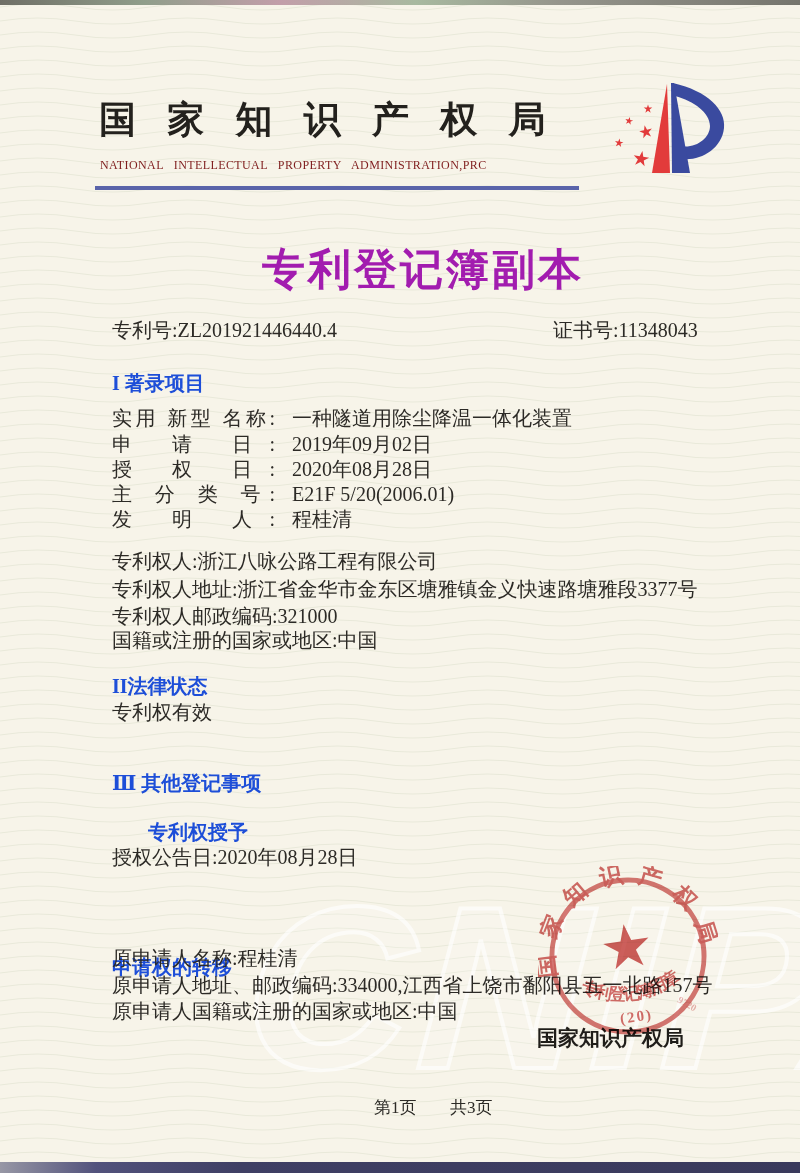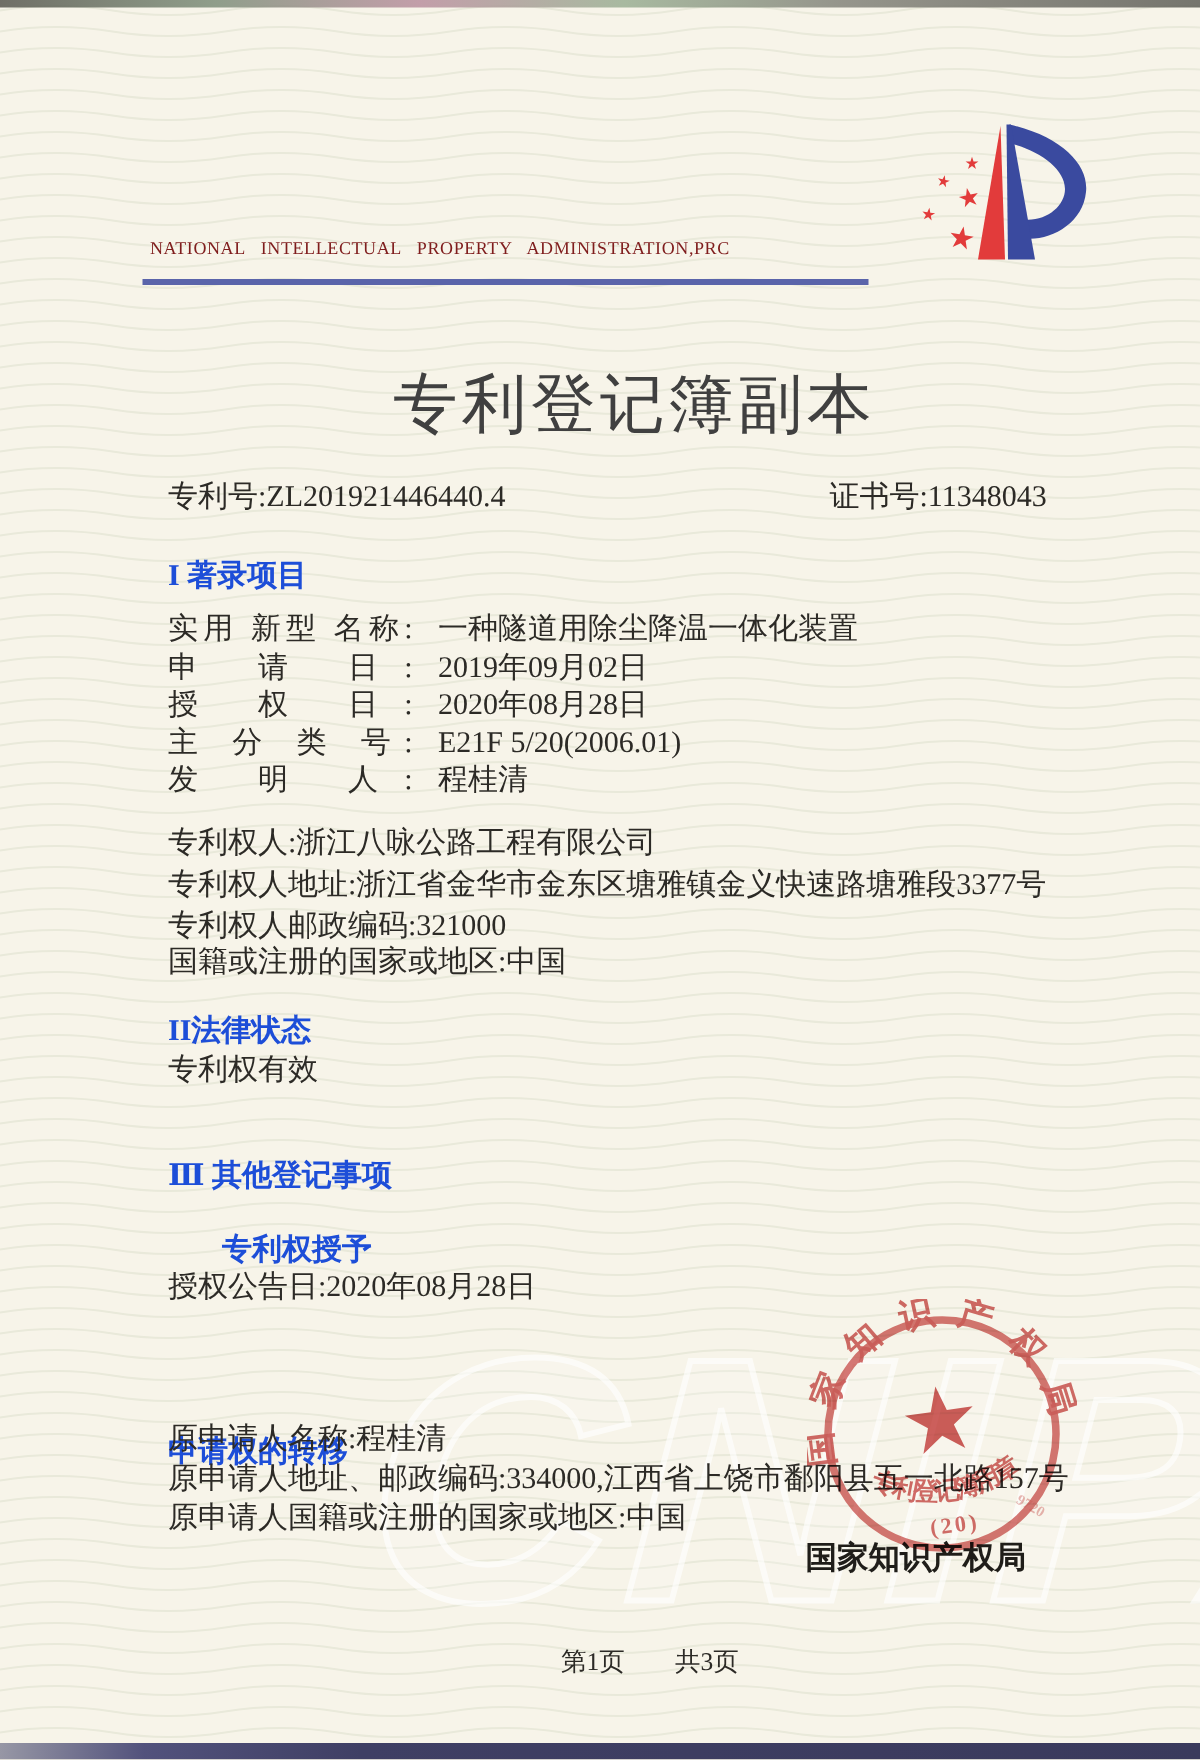--- a/index.html
+++ b/index.html
@@ -18,21 +18,21 @@
     font-family:"Liberation Sans","DejaVu Sans",sans-serif;
     font-style:italic;font-weight:bold;font-size:232px;letter-spacing:6px;
     color:rgba(255,255,255,0.16);-webkit-text-stroke:4px rgba(255,255,255,0.62);
     transform:skewX(-4deg);white-space:nowrap;
   }
   .t{position:absolute;white-space:nowrap;z-index:2;}
   .agency-cn{left:99px;top:95px;font-size:37px;font-weight:bold;letter-spacing:11px;color:#23211d;}
   .agency-en{left:100px;top:158px;font-size:12px;font-weight:normal;letter-spacing:.4px;word-spacing:7px;color:#7f1d1d;}
   .divider{position:absolute;left:95px;top:186px;width:484px;height:4px;background:#5a64aa;z-index:2;}
   .logo{position:absolute;left:592px;top:70px;z-index:2;}
-  .doc-title{left:262px;top:241px;font-size:43px;font-weight:normal;letter-spacing:3px;color:#404040;}
+  .doc-title{left:262px;top:241px;font-size:43px;font-weight:bold;letter-spacing:3px;color:#a21caf;}
   .num{font-size:20px;}
   .patent-no{left:112px;top:317px;}
   .cert-no{left:553px;top:317px;}
   .h{font-weight:bold;font-size:20px;color:#1d4ed8;}
   .b{font-size:20px;}
   .field-row{position:absolute;left:112px;z-index:2;white-space:nowrap;font-size:20px;}
   .flabel{display:inline-block;width:163px;text-align:justify;text-align-last:justify;}
   .fvalue{margin-left:12px;}
   .stamp{position:absolute;left:538px;top:866px;z-index:3;mix-blend-mode:multiply;opacity:.88;}
   .stamp text{font-family:"Liberation Serif","DejaVu Serif",serif;font-weight:bold;}
@@ -53,20 +53,21 @@
       </pattern>
     </defs>
     <rect width="800" height="1173" fill="url(#wv)" opacity="0.55"></rect>
   </svg>
 
   <div class="edge-top"></div>
   <div class="edge-bottom"></div>
 
   <div class="watermark">CNIPA</div>
 
+  <div class="t agency-cn">国 家 知 识 产 权 局</div>
   <div class="t agency-en">NATIONAL INTELLECTUAL PROPERTY ADMINISTRATION,PRC</div>
   <div class="divider"></div>
 
   <svg class="logo" width="148" height="128" viewBox="0 0 148 128">
     <defs>
       <path id="starp" d="M0,-10 L2.25,-3.09 9.51,-3.09 3.63,1.18 5.88,8.09 0,3.82 -5.88,8.09 -3.63,1.18 -9.51,-3.09 -2.25,-3.09 Z"></path>
     </defs>
 
     <path d="M81,13 C116,21 134,40 132,58 C130,79 108,91 91,89 L88,76 C104,79 118,68 118,56 C118,43 102,31 83,26 Z" fill="#3a4a9f"></path>
 

